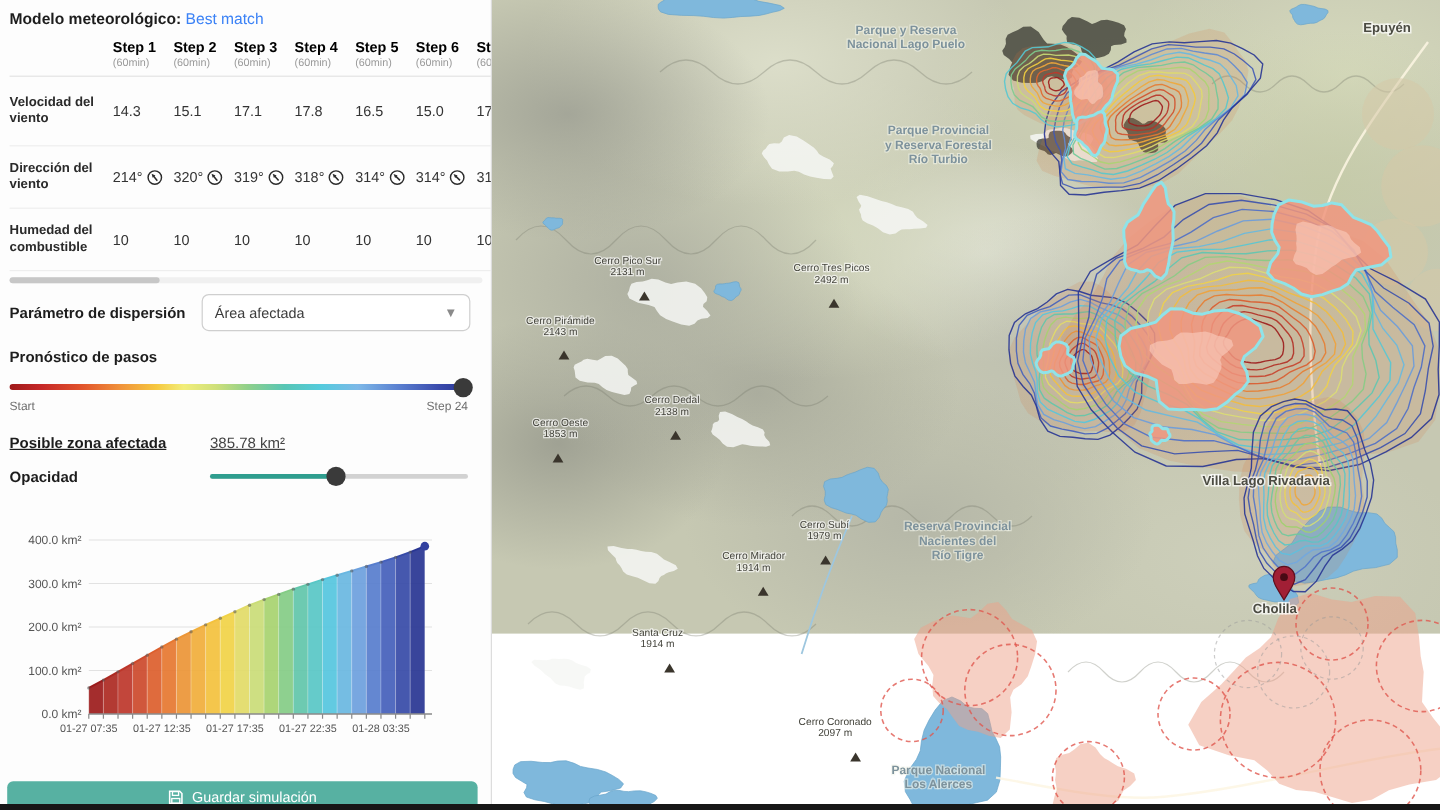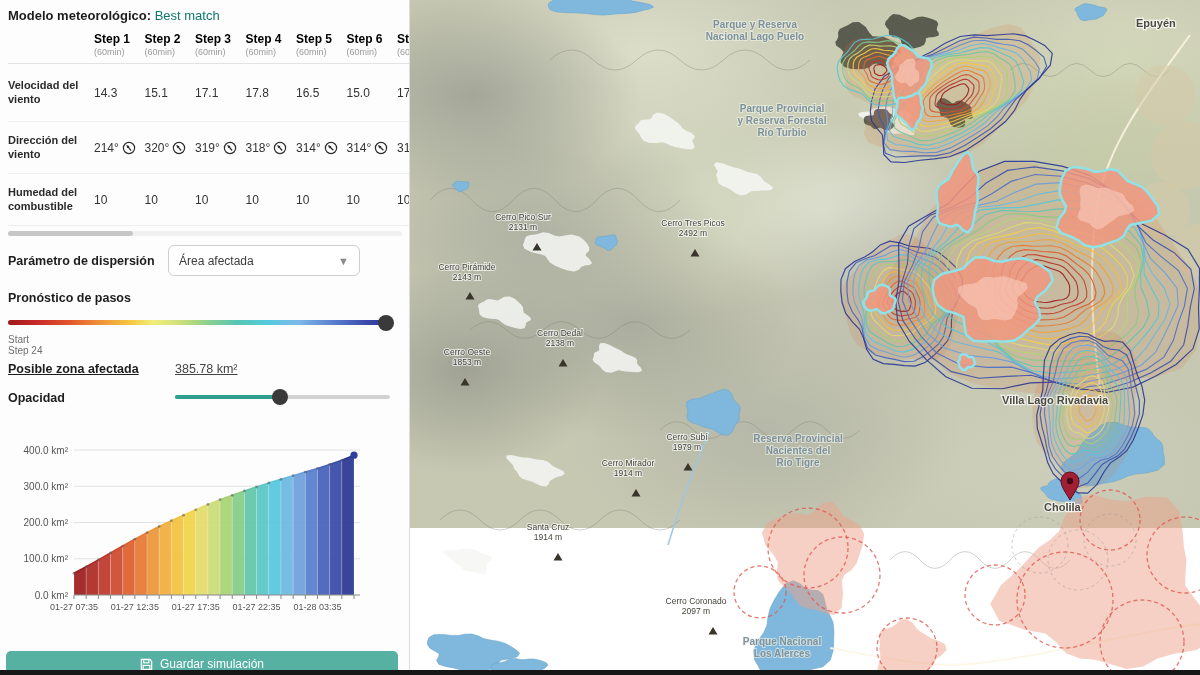--- a/index.html
+++ b/index.html
@@ -3,46 +3,46 @@
 <meta charset="utf-8">
 <style>
   * { margin:0; padding:0; box-sizing:border-box; }
   html,body { width:1200px; height:675px; overflow:hidden; font-family:"Liberation Sans",sans-serif; background:#fff; }
   #app { position:relative; width:1200px; height:675px; }
 
   
   .panel { position:absolute; left:0; top:0; width:410px; height:675px; background:#fdfdfd; border-right:1px solid #ddd; overflow:hidden; z-index:5; }
   .p-title { position:absolute; left:8px; top:8px; font-size:13px; color:#1d1d1d; }
   .p-title b { font-weight:bold; }
-  .p-title .val { color:#0f766e; font-weight:normal; }
+  .p-title .val { color:#3b82f6; font-weight:normal; }
 
   .wx-table { position:absolute; left:8px; top:26px; width:402px; }
   .wx-hrow, .wx-row { display:flex; align-items:center; }
   .wx-hrow { height:38px; border-bottom:1px solid #e3e3e3; }
   .wx-row  { border-bottom:1px solid #eeeeee; }
   .wx-label { width:86px; flex:0 0 86px; font-size:11px; font-weight:bold; color:#2a2a2a; line-height:1.25; }
   .wx-label .unit { font-weight:normal; color:#9a9a9a; font-size:9.5px; }
   .wx-cell { width:50.5px; flex:0 0 50.5px; font-size:12px; color:#333; display:flex; align-items:center; gap:3px; }
   .wx-hcell { width:50.5px; flex:0 0 50.5px; }
   .wx-hcell .s { font-size:12px; font-weight:bold; color:#000000; }
   .wx-hcell .m { font-size:9px; color:#9a9a9a; margin-top:1px; }
 
   .hscroll { position:absolute; left:8px; top:231px; width:394px; height:5px; background:#f0f0f0; border-radius:3px; }
   .hscroll .thumb { position:absolute; left:0; top:0; width:125px; height:5px; background:#c7c7c7; border-radius:3px; }
 
   .row-label { font-size:12.5px; font-weight:bold; color:#1d1d1d; }
   .disp-label { position:absolute; left:8px; top:254px; }
-  .disp-select { position:absolute; left:168px; top:245px; width:192px; height:31px; border:1px solid #cfcfcf; border-radius:6px; background:#fff; display:flex; align-items:center; justify-content:space-between; padding:0 10px; font-size:12px; color:#3c3c3c; cursor:pointer; }
+  .disp-select { position:absolute; left:168px; top:245px; width:224px; height:31px; border:1px solid #cfcfcf; border-radius:6px; background:#fff; display:flex; align-items:center; justify-content:space-between; padding:0 10px; font-size:12px; color:#3c3c3c; cursor:pointer; }
   .disp-select .chev { color:#8a8a8a; font-size:11px; }
 
   .steps-label { position:absolute; left:8px; top:291px; }
   .rainbow-track { position:absolute; left:8px; top:320px; width:382px; height:5px; border-radius:3px;
      background:linear-gradient(90deg,#9e1a1a 0%,#c62828 7%,#e2552c 16%,#f0913a 24%,#f6c83f 32%,#f2ee7a 38%,#cfe07a 45%,#8fd08b 52%,#57c6b5 60%,#54cbdd 68%,#7db8e8 76%,#5a7fd0 85%,#3949ab 94%,#283593 100%); }
   .rainbow-handle { position:absolute; left:378px; top:315px; width:16px; height:16px; border-radius:50%; background:#3a3a3a; cursor:pointer; }
-  .slider-ends { position:absolute; left:8px; top:334px; width:382px; display:flex; justify-content:space-between; font-size:10px; color:#6e6e6e;flex-direction:column; }
+  .slider-ends { position:absolute; left:8px; top:334px; width:382px; display:flex; justify-content:space-between; font-size:10px; color:#6e6e6e; }
 
   .affected-label { position:absolute; left:8px; top:362px;text-decoration:underline; }
   .affected-value { position:absolute; left:175px; top:362px; font-size:12.5px; color:#444;text-decoration:underline; }
 
   .opacity-label { position:absolute; left:8px; top:391px; }
   .op-track { position:absolute; left:175px; top:395px; width:215px; height:4px; border-radius:2px; background:#d2d2d2; }
   .op-fill { position:absolute; left:0; top:0; height:4px; width:105px; border-radius:2px; background:#2f9e8f; }
   .op-handle { position:absolute; left:272px; top:389px; width:16px; height:16px; border-radius:50%; background:#3a3a3a; cursor:pointer; }
 
   #chart { position:absolute; left:2px; top:430px; }

